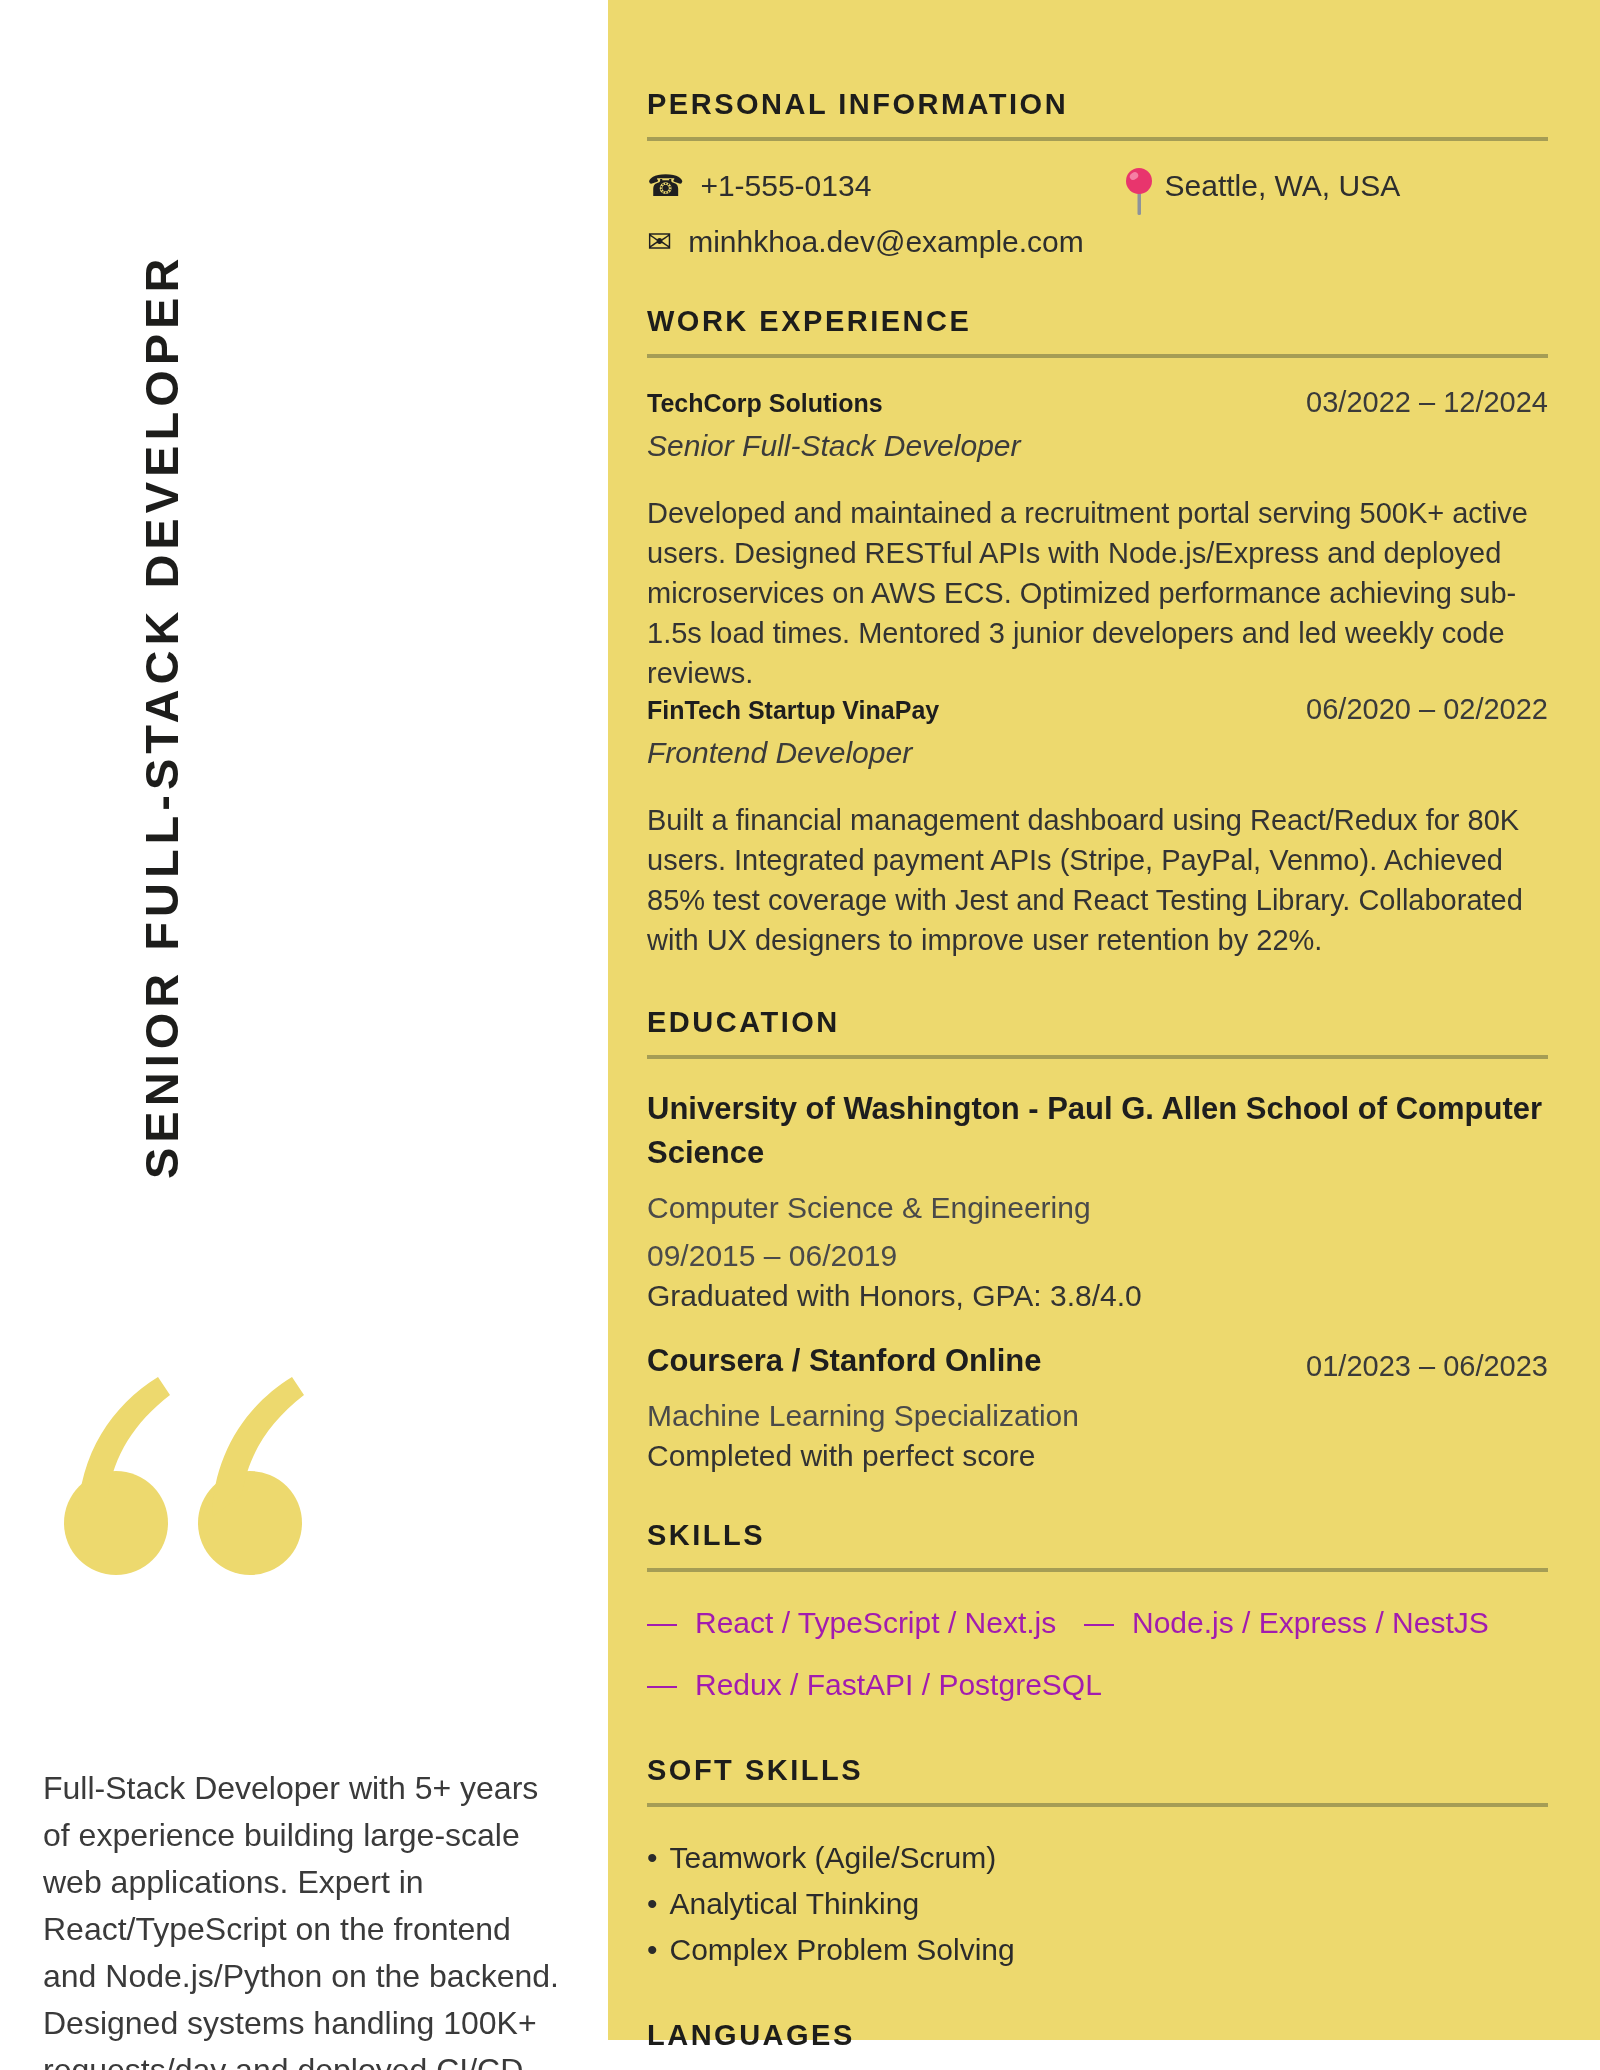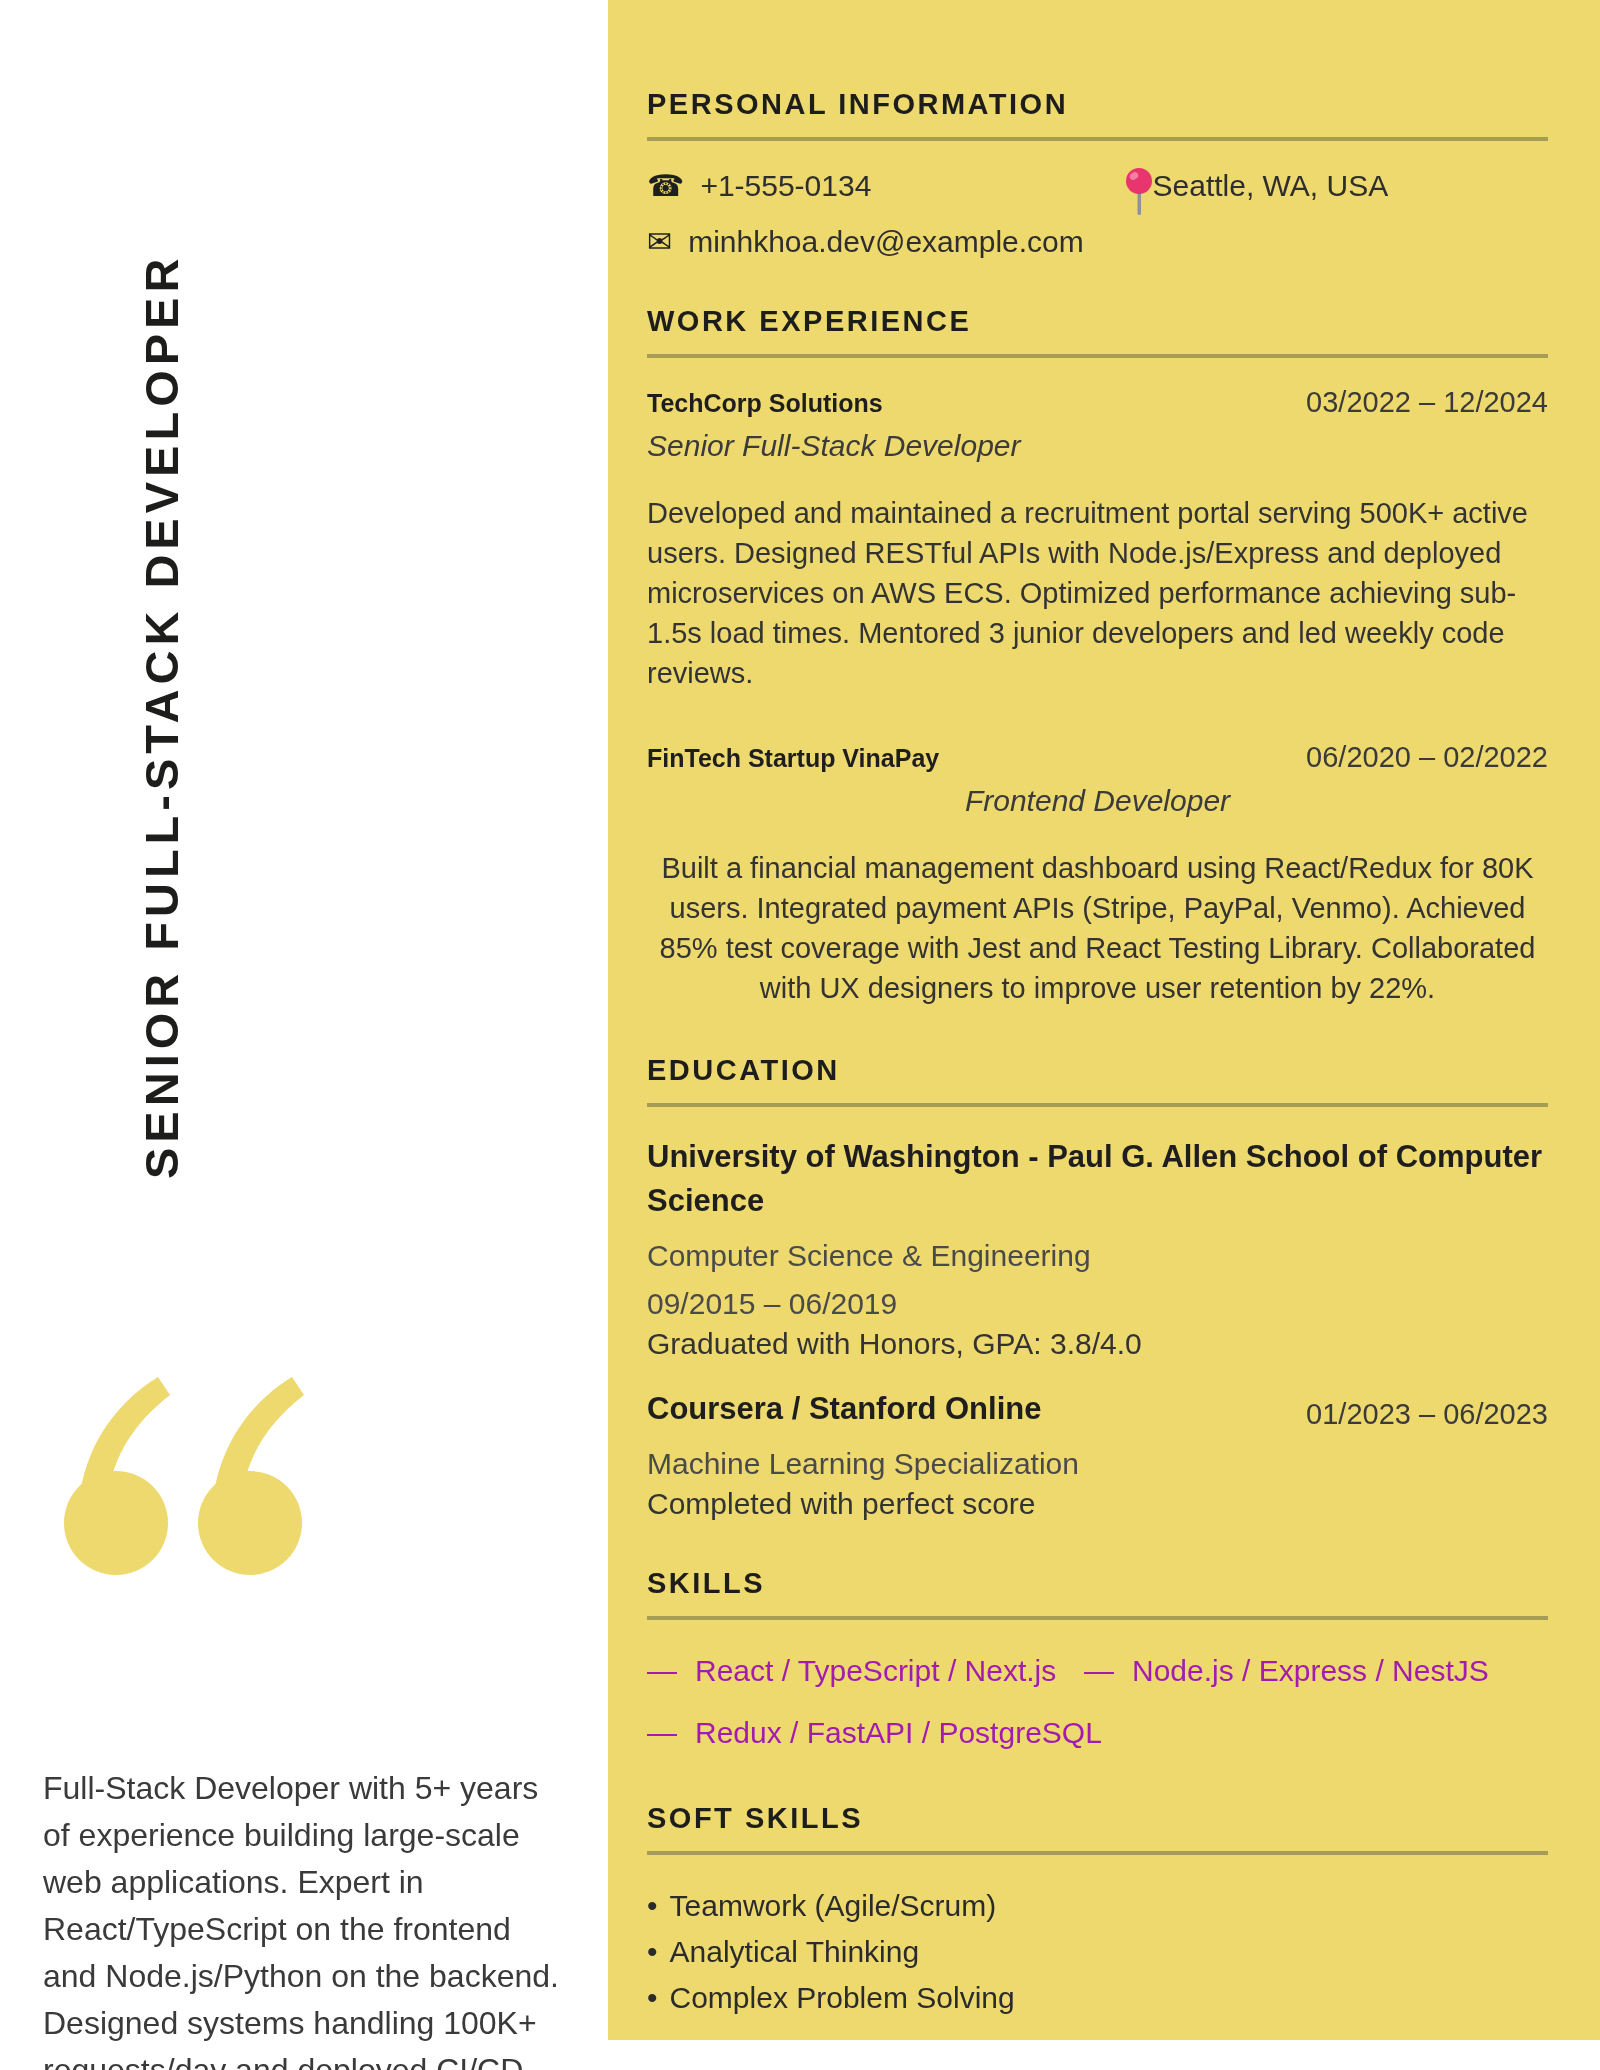--- a/index.html
+++ b/index.html
@@ -40,25 +40,25 @@
   .section-heading{
     font-size:29px;font-weight:bold;letter-spacing:2.5px;color:var(--ink);margin:0;
   }
   .rule{border:none;border-top:4px solid var(--divider);margin:16px 0 28px 0;}
 
   
   .contact-grid{display:grid;grid-template-columns:53% 47%;}
   .contact-left{display:flex;flex-direction:column;gap:22px;}
   .contact-row{display:flex;align-items:center;gap:16px;font-size:30px;color:#2E2E2E;}
   .icon-glyph{font-size:30px;line-height:1;color:#1f1f1f;}
-  .loc-row{display:flex;align-items:flex-start;gap:0;font-size:30px;color:#2E2E2E;}
+  .loc-row{display:flex;align-items:flex-start;gap:12px;font-size:30px;color:#2E2E2E;}
   .pin-svg{margin-top:-2px;}
 
   
-  .job + .job{margin-top:48px;text-align:center;}
+  .job + .job{}
   .job-head{display:flex;justify-content:space-between;align-items:baseline;}
   .job-company{font-size:25px;font-weight:bold;color:#1E1E1E;}
   .job-dates{font-size:29px;color:#3A3A3A;}
   .job-role{font-size:30px;font-style:italic;color:#3B3B3B;margin-top:10px;}
   .job-desc{font-size:29px;line-height:40px;color:var(--body);margin-top:30px;}
 
   
   .edu + .edu{margin-top:26px;}
   .edu-head{display:flex;justify-content:space-between;align-items:flex-end;}
   .edu-school{font-size:31px;font-weight:bold;line-height:44px;color:#1E1E1E;}

